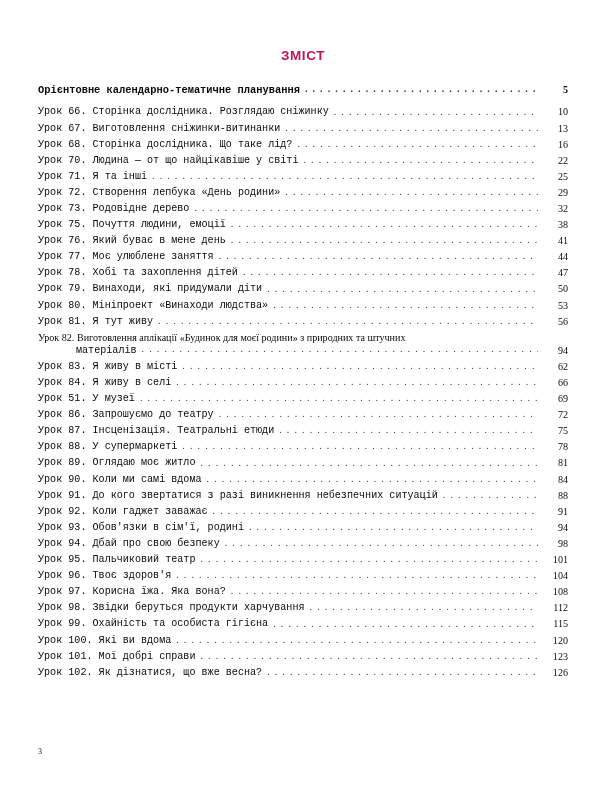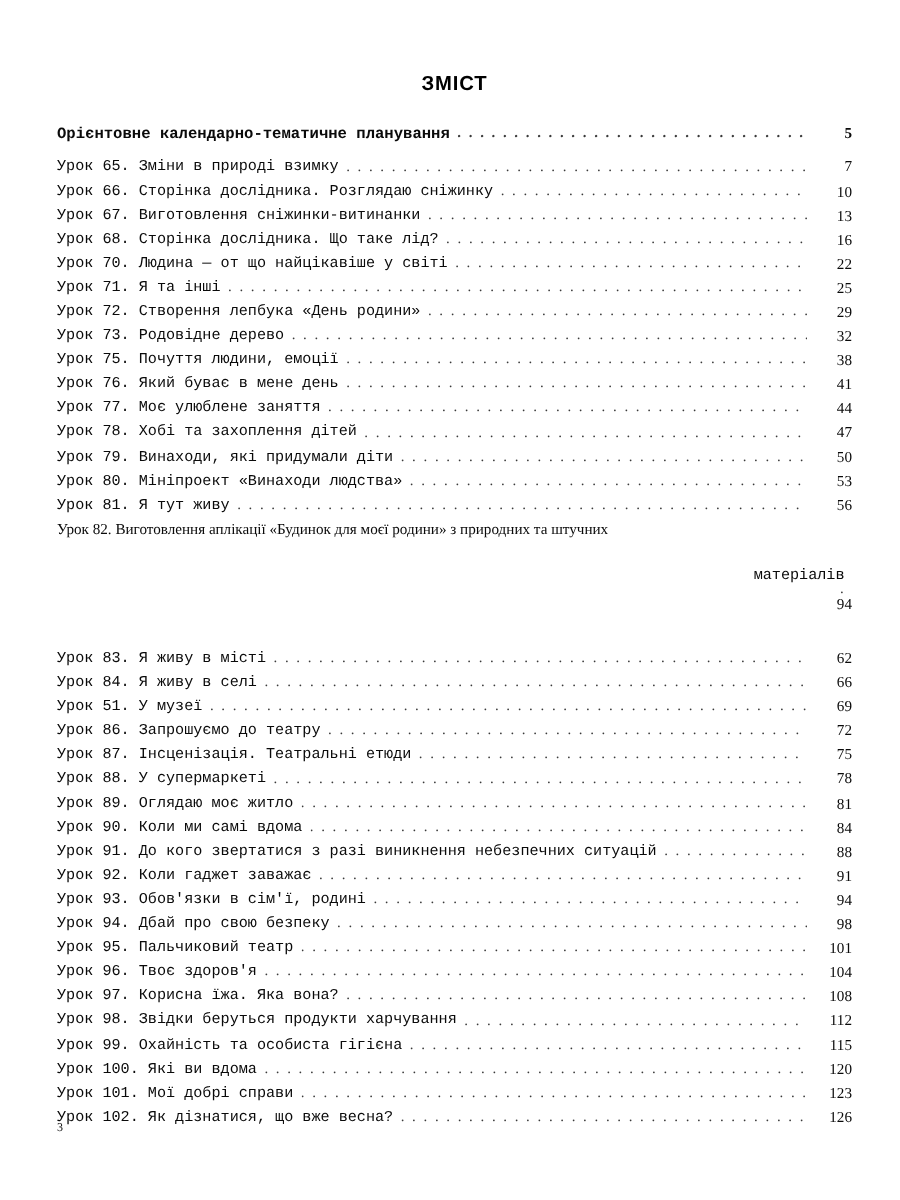--- a/index.html
+++ b/index.html
@@ -20,21 +20,21 @@
     padding: 48px 32px 0 38px;
   }
 
   .doc-title {
     text-align: center;
     font-family: "Liberation Sans", sans-serif;
     font-weight: bold;
     font-size: 13.5px;
     letter-spacing: 0.6px;
     margin: 0 0 22px 0;
-    color: #000000;
+    color: #be185d;
   }
 
   .toc {
     display: block;
   }
 
   
   .entry {
     display: flex;
     align-items: flex-end;
@@ -86,24 +86,22 @@
     display: block;
     white-space: normal;
     margin-bottom: 6.0px;
   }
   .entry.multiline .line1 {
     display: block;
     padding-right: 6px;
   }
   .entry.multiline .line2 {
     display: flex;
-    align-items: flex-end;
     padding-left: 38px;
-    margin-top: 21px;
-    flex-direction: column;
+    margin-top: 3px;
   }
   .entry.multiline .line2 .label { padding-right: 5px; }
 
   .folio {
     position: absolute;
     left: 38px;
     bottom: 44px;
     font-size: 8px;
     color: #111;
   }
@@ -117,25 +115,20 @@
 
   <div class="toc">
 
     <div class="entry section-head">
       <span class="label">Орієнтовне календарно-тематичне планування</span>
       <span class="leader"></span>
       <span class="page-num">5</span>
     </div>
 
     <div id="entries-host">
-        <div class="entry">
-          <span class="label">Урок 65. Зміни в природі взимку</span>
-          <span class="leader"></span>
-          <span class="page-num">7</span>
-        </div>
         <div class="entry">
           <span class="label">Урок 66. Сторінка дослідника. Розглядаю сніжинку</span>
           <span class="leader"></span>
           <span class="page-num">10</span>
         </div>
         <div class="entry">
           <span class="label">Урок 67. Виготовлення сніжинки-витинанки</span>
           <span class="leader"></span>
           <span class="page-num">13</span>
         </div>

